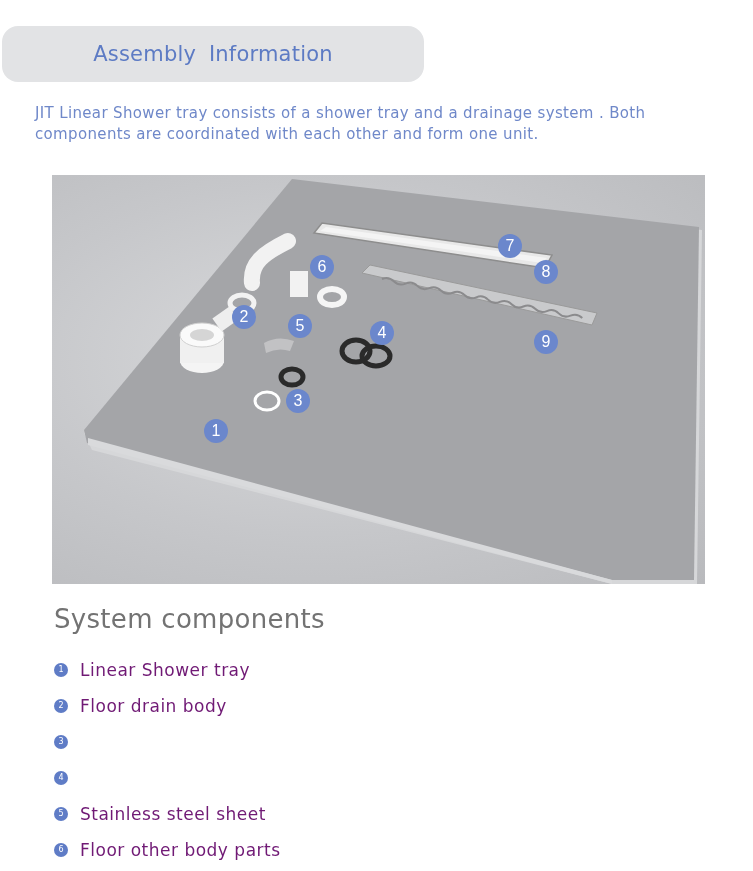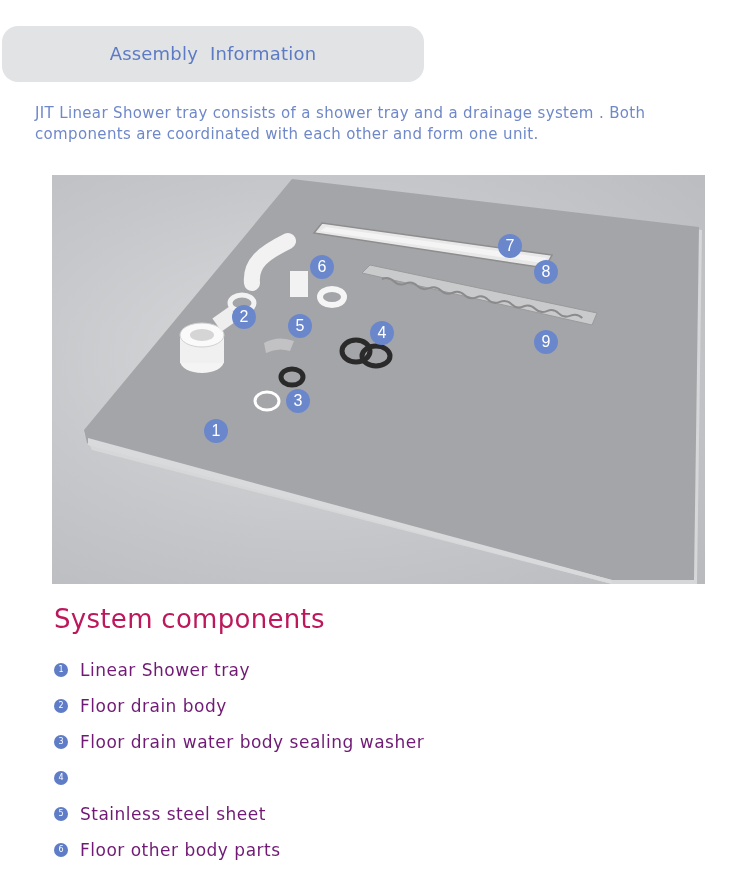--- a/index.html
+++ b/index.html
@@ -2,36 +2,36 @@
 <html><head>
 <meta charset="utf-8">
 <style>
   html, body { margin: 0; padding: 0; background: #ffffff; }
   body { width: 753px; height: 871px; position: relative; overflow: hidden;
          font-family: "DejaVu Sans", "Liberation Sans", sans-serif; }
 
   .header-pill { position: absolute; left: 2px; top: 26px; width: 422px; height: 56px;
     background: #e2e3e5; border-radius: 16px; }
   .header-title { position: absolute; left: 0; width: 100%; top: 0; line-height: 56px;
-    text-align: center; color: #5d7bc4; font-size: 18px; font-weight: normal;
+    text-align: center; color: #5d7bc4; font-size: 21px; font-weight: normal;
     letter-spacing: 0.2px; word-spacing: 6px; }
 
   .intro { position: absolute; left: 35px; top: 103px; width: 700px;
     color: #6f88c9; font-size: 15px; line-height: 21px; letter-spacing: 0.35px; }
 
   .photo { position: absolute; left: 52px; top: 175px; width: 653px; height: 409px;
     background: radial-gradient(ellipse at 40% 45%, #d9dadc 0%, #c6c7ca 55%, #b9babd 100%);
     overflow: hidden; }
   .photo svg { position: absolute; left: 0; top: 0; }
 
   .callout { position: absolute; width: 24px; height: 24px; border-radius: 50%;
     background: #6b87cc; color: #ffffff; font-size: 16px; line-height: 24px;
     text-align: center; font-family: "Liberation Sans", sans-serif; }
 
-  .section-title { position: absolute; left: 54px; top: 604px; color: #be185d;
+  .section-title { position: absolute; left: 54px; top: 604px; color: #737373;
     font-size: 26px; letter-spacing: 0.3px; }
 
   .comp-list { position: absolute; left: 54px; top: 652px; margin: 0; padding: 0; list-style: none; }
   .comp-item { height: 36px; display: flex; align-items: center; }
   .comp-bullet { width: 14px; height: 14px; border-radius: 50%; background: #5f7cc6;
     color: #fff; font-size: 8px; line-height: 14px; text-align: center; margin-right: 12px;
     font-family: "DejaVu Sans", sans-serif; flex: none; }
   .comp-label { color: #701a75; font-size: 17px; letter-spacing: 0.5px; }
 </style>
 </head>
@@ -96,21 +96,20 @@
   <li class="comp-item">
     <span class="comp-bullet">1</span>
     <span class="comp-label">Linear Shower tray</span>
   </li>
   <li class="comp-item">
     <span class="comp-bullet">2</span>
     <span class="comp-label">Floor drain body</span>
   </li>
   <li class="comp-item">
     <span class="comp-bullet">3</span>
-    <span class="comp-label">Floor drain water body sealing washer</span>
   </li>
   <li class="comp-item">
     <span class="comp-bullet">4</span>
   </li>
   <li class="comp-item">
     <span class="comp-bullet">5</span>
     <span class="comp-label">Stainless steel sheet</span>
   </li>
   <li class="comp-item">
     <span class="comp-bullet">6</span>

